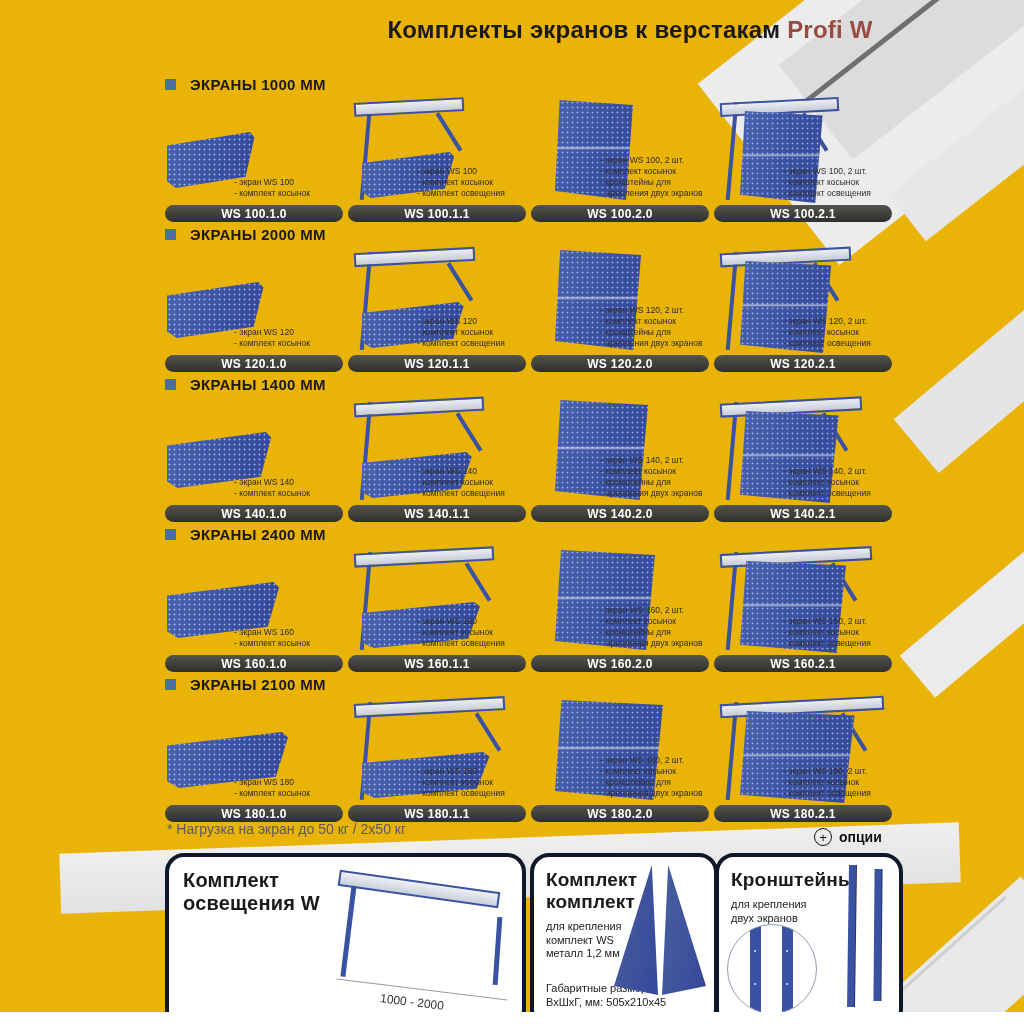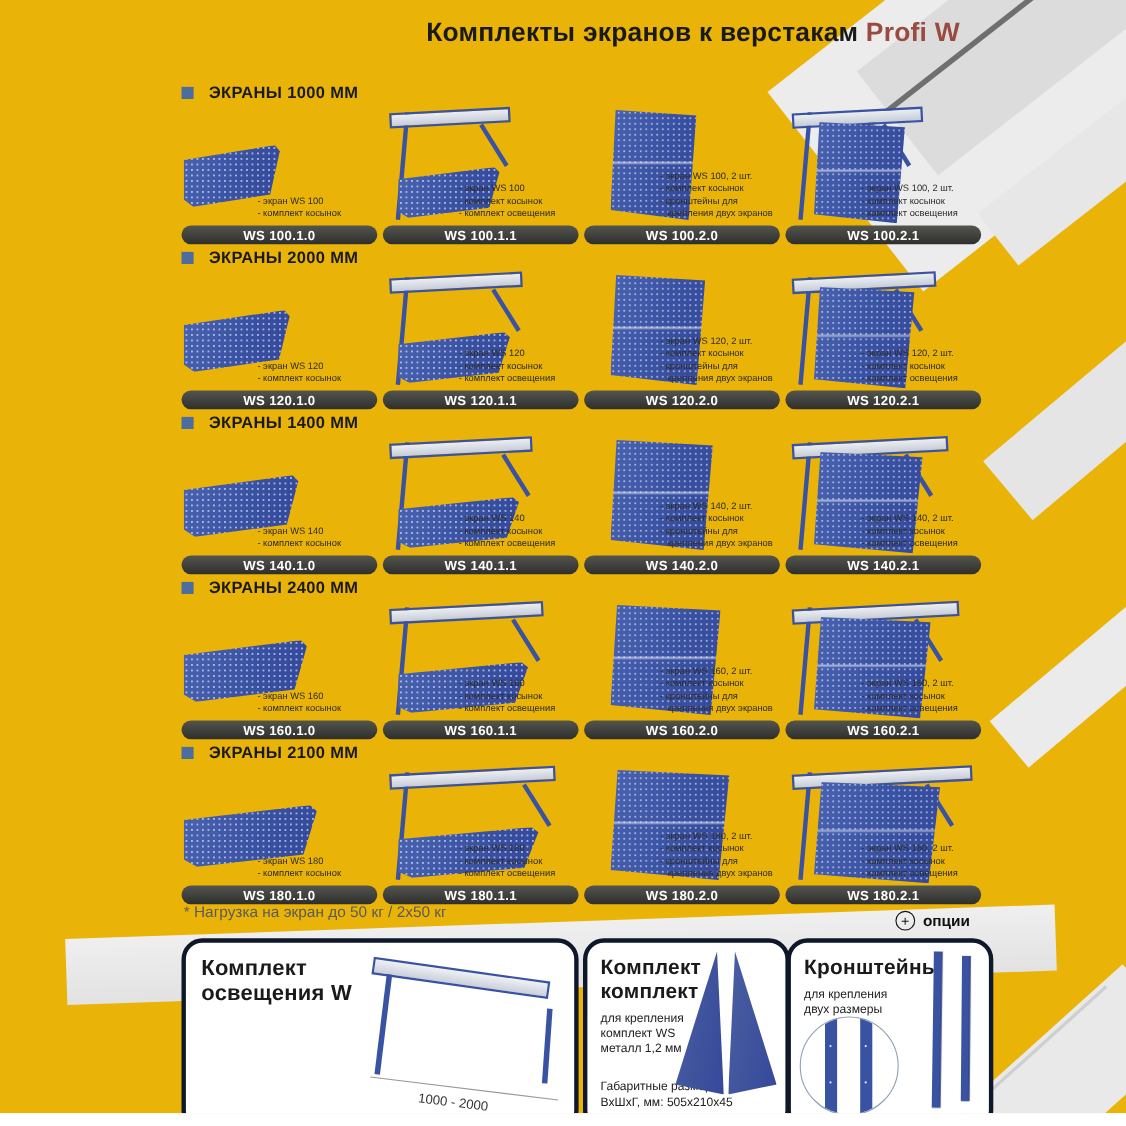--- a/index.html
+++ b/index.html
@@ -524,21 +524,21 @@
       <i class="t1"></i>
       <i class="t2"></i>
     </div>
   </div>
 
   <div class="ibox ibox-bracket">
     <div class="txt">
       <h3>Кронштейны</h3>
       <div class="small-lines">
           <div>для крепления</div>
-          <div>двух размеры</div>
+          <div>двух экранов</div>
         </div>
     </div>
     <div class="bk">
       <span class="circle">
         <i class="s1"></i>
         <i class="s2"></i>
       </span>
       <i class="strip p1"></i>
       <i class="strip p2"></i>
     </div>

